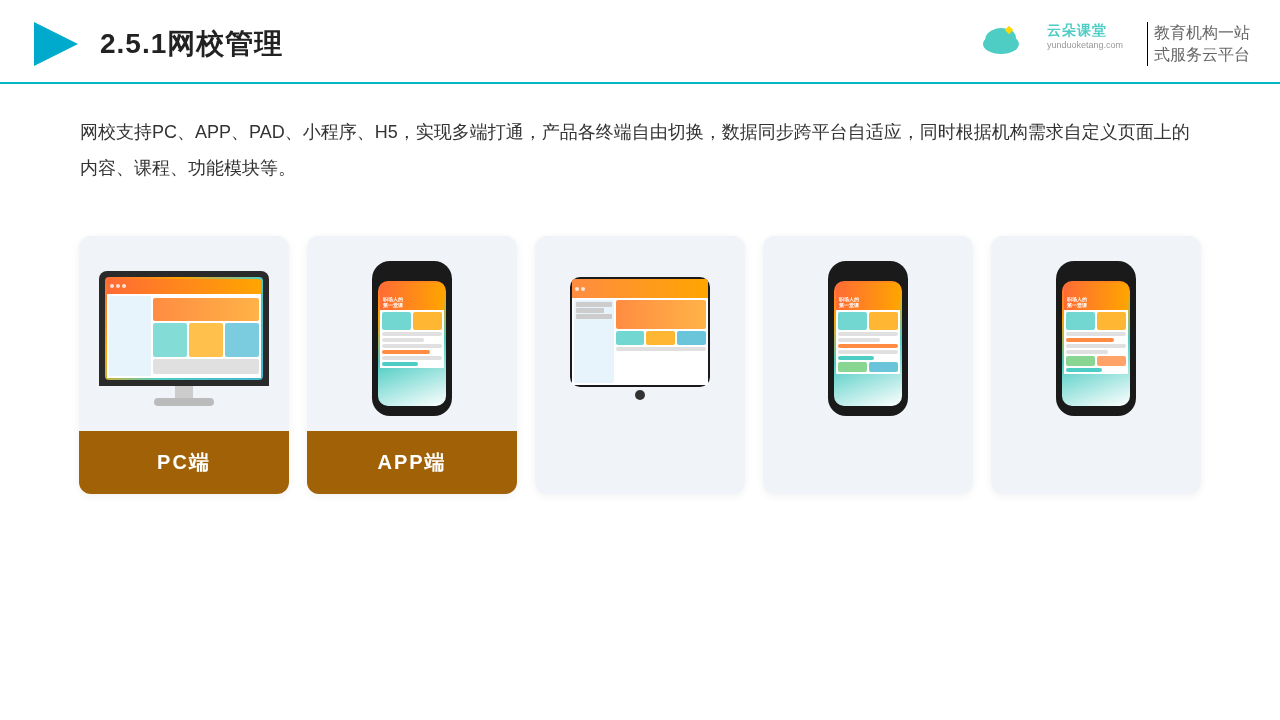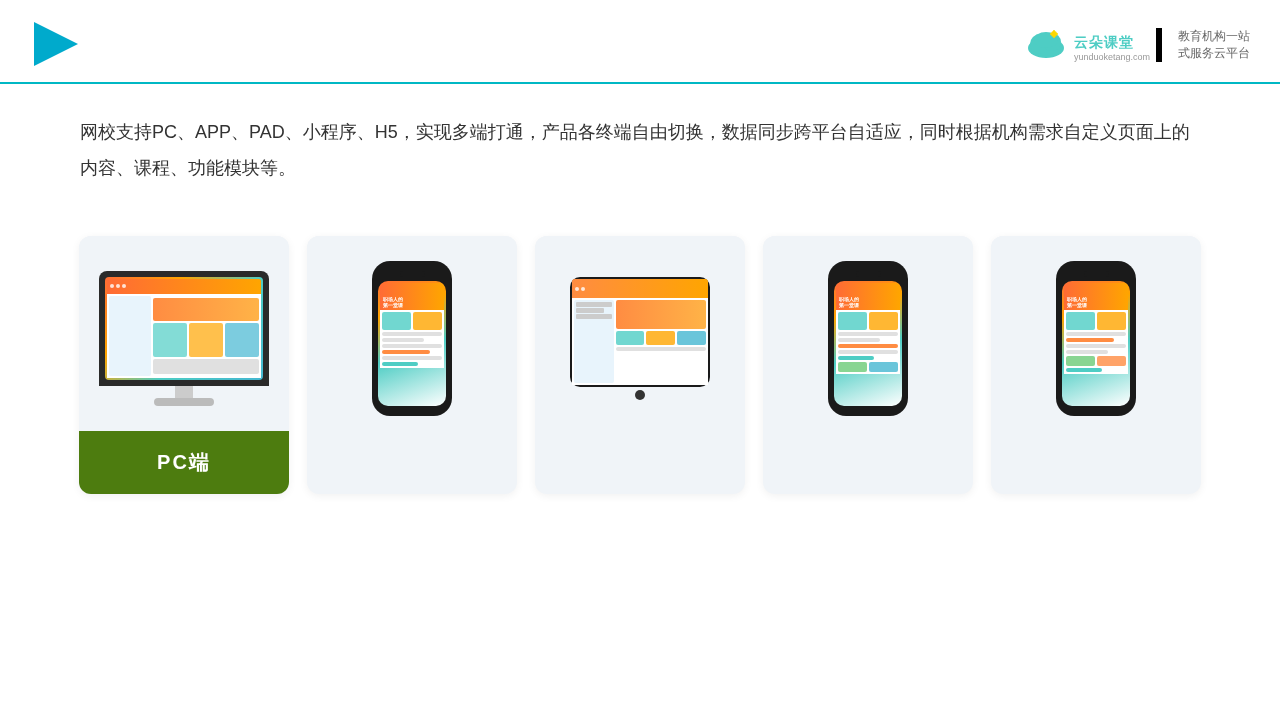--- a/index.html
+++ b/index.html
@@ -69,21 +69,21 @@
       height: 195px;
       display: flex;
       align-items: center;
       justify-content: center;
       padding: 18px 12px 8px 12px;
       background: #f0f4f8;
     }
 
     .card-label {
       width: 100%;
-      background: #4d7c0f;
+      background: #a16207;
       color: #fff;
       font-size: 20px;
       font-weight: bold;
       text-align: center;
       padding: 18px 0;
       letter-spacing: 2px;
     }
 
     
     
@@ -177,54 +177,55 @@
       height: 95px;
       background: linear-gradient(135deg, #ff8c42 0%, #ffa500 30%, #4ecdc4 60%, #fff 100%);
       border-radius: 6px;
       overflow: hidden;
     }
     .dot { width: 4px; height: 4px; border-radius: 50%; background: rgba(255,255,255,0.8); }
 
     
     .logo-svg-area {
       display: flex;
-      align-items: flex-end;
-      gap: 6px;
+      align-items: flex-start;
+      gap: 24px;
     }
     .logo-text-area {
       display: flex;
       flex-direction: column;
     }
     .logo-main-text {
       font-size: 14px;
       color: #4ecdc4;
       font-weight: bold;
       letter-spacing: 1px;
     }
     .logo-url-text {
       font-size: 9px;
       color: #999;
     }
     .logo-right-text {
-      font-size: 12px;
+      font-size: 16px;
       color: #666;
       line-height: 1.4;
-      border-left: 6px solid #000000;
-      padding-left: 16px;
+      border-left: 1px solid #000000;
+      padding-left: 6px;
     }
   </style>
 </head>
 <body>
 
 <div class="header">
   <div class="header-left">
 
     <svg class="play-icon" viewBox="0 0 52 52">
       <polygon points="4,4 48,26 4,48" fill="#00aacc"></polygon>
     </svg>
+    <span class="page-title">2.5.1网校管理</span>
   </div>
 
   <div class="logo-svg-area">
     <svg width="44" height="36" viewBox="0 0 44 36">
 
       <ellipse cx="22" cy="22" rx="18" ry="10" fill="#4ecdc4"></ellipse>
       <ellipse cx="16" cy="18" rx="10" ry="10" fill="#4ecdc4"></ellipse>
       <ellipse cx="28" cy="16" rx="9" ry="9" fill="#4ecdc4"></ellipse>
       <ellipse cx="22" cy="14" rx="12" ry="8" fill="#4ecdc4"></ellipse>
 
@@ -299,20 +300,21 @@
                 <div style="height:4px;background:#e0e0e0;border-radius:2px;"></div>
                 <div style="height:4px;background:#ff8c42;border-radius:2px;width:80%;"></div>
                 <div style="height:4px;background:#e0e0e0;border-radius:2px;"></div>
                 <div style="height:4px;background:#4ecdc4;border-radius:2px;width:60%;"></div>
               </div>
             </div>
           </div>
         </div>
       </div>
     </div>
+    <div class="card-label">APP端</div>
   </div>
 
   <div class="card">
     <div class="card-image-area">
       <div style="display:flex;flex-direction:column;align-items:center;">
         <div class="tablet-outer">
           <div class="tablet-screen">
             <div style="position:absolute;top:0;left:0;right:0;bottom:0;padding:2px;">
               <div style="height:18%;background:linear-gradient(90deg,#ff8c42,#ffa500);border-radius:3px 3px 0 0;display:flex;align-items:center;padding:0 3px;gap:2px;">
                 <div class="dot"></div>

